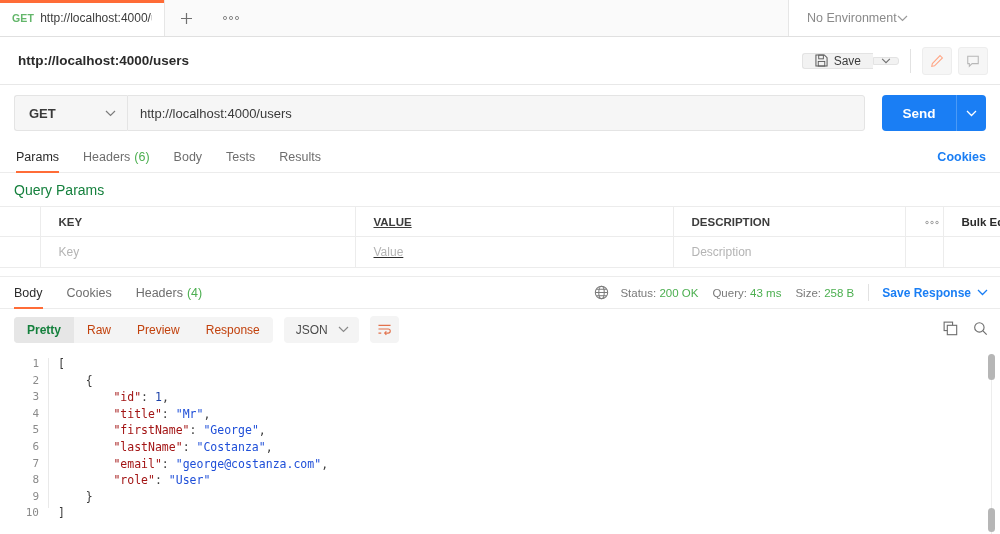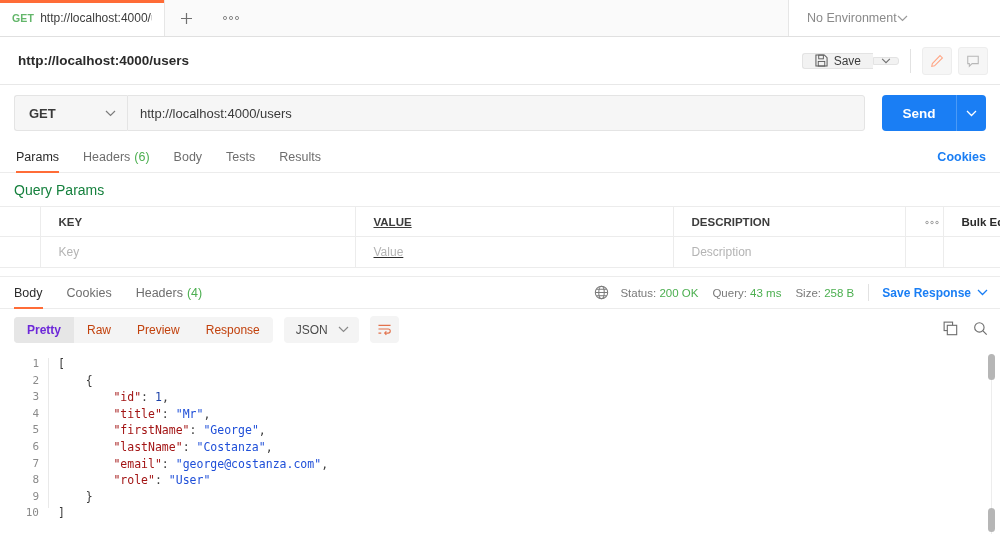--- a/index.html
+++ b/index.html
@@ -208,21 +208,21 @@
   .meta-div { width: 1px; height: 17px; background: #e2e2e2; margin-right: 13px; }
   .save-resp { font-size: 12px; font-weight: bold; color: #1a7ef4; cursor: pointer; display:flex; align-items:center; gap:6px; }
 
   .fmtbar { display: flex; align-items: center; padding: 7px 12px 7px 14px; }
   .pillgroup { display: flex; background: #f4f4f4; border-radius: 4px; overflow: hidden; }
   .pill {
     padding: 6px 13px;
     font-size: 12px; color: #c2410c;
     cursor: pointer; white-space: nowrap;
   }
-  .pill.active { background: #e6e6e6; color: #6d28d9; font-weight: bold; }
+  .pill.active { background: #e6e6e6; color: #15803d; font-weight: bold; }
   .jsonsel {
     display: flex; align-items: center; gap: 10px;
     margin-left: 11px; padding: 6px 10px 6px 12px;
     background: #f4f4f4; border-radius: 4px;
     font-size: 12px; color: #4a4a4a; cursor: pointer;
   }
   .wrapbtn {
     display: flex; align-items: center; justify-content: center;
     margin-left: 11px;
     width: 29px; height: 27px;

